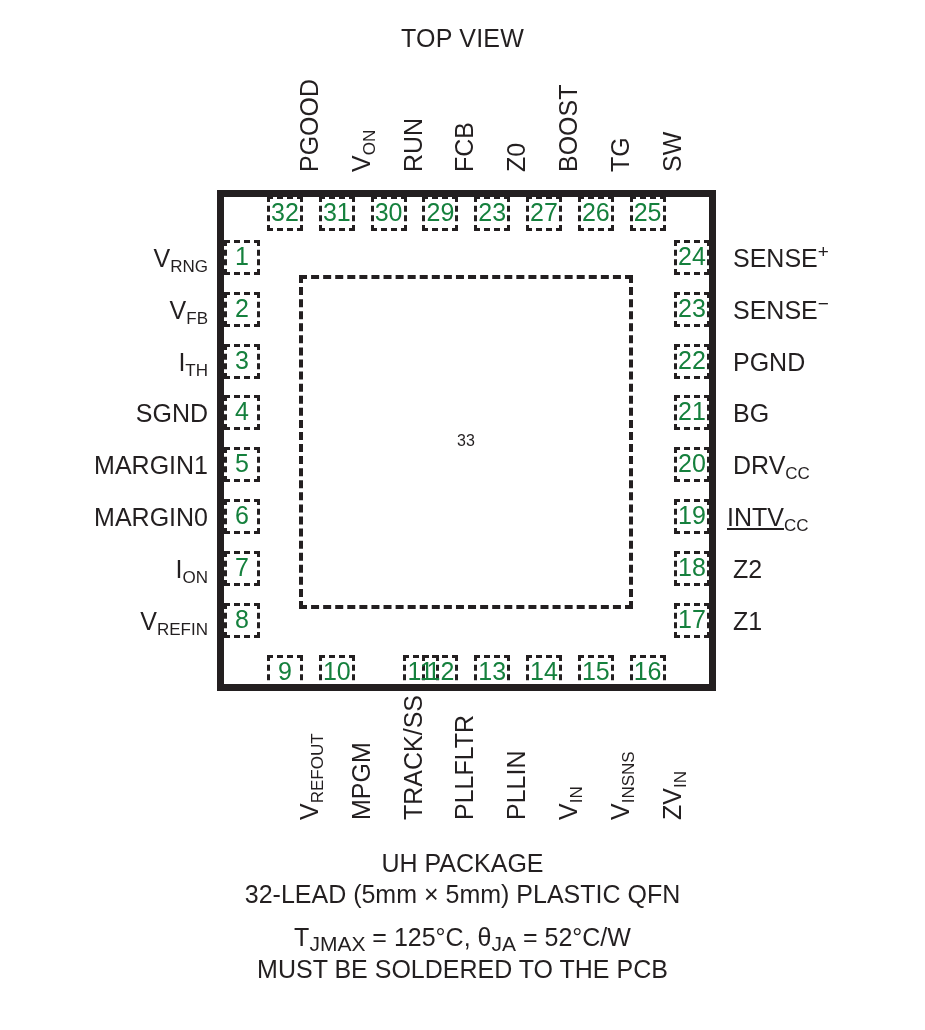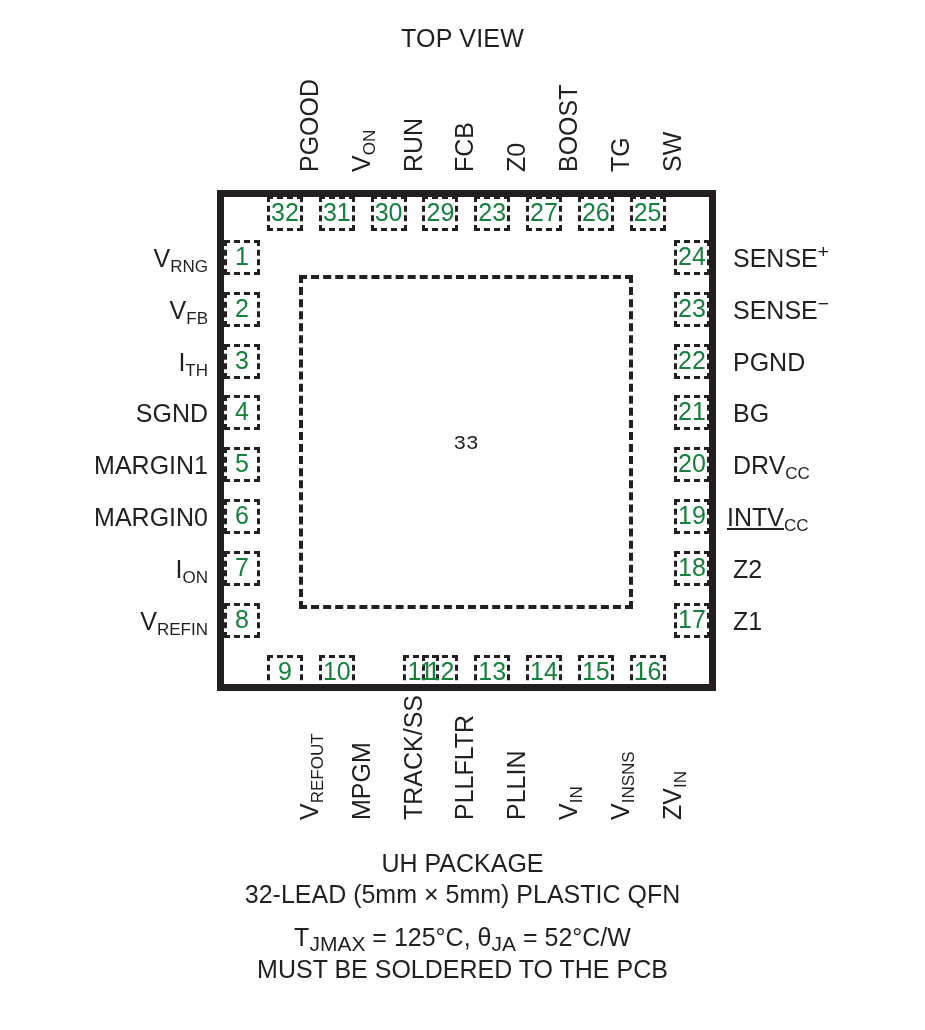--- a/index.html
+++ b/index.html
@@ -23,22 +23,21 @@
     border:7px solid #231f20;box-sizing:border-box;background:#fff;
   }
 
   
   .exposed-pad{
     position:absolute;left:299px;top:275px;width:334px;height:334px;
     border:4px dashed #231f20;box-sizing:border-box;
   }
   .pad-num{
     position:absolute;left:299px;top:432px;width:334px;text-align:center;
-    font-size:21px;
-    font-family:Liberation Mono, monospace;
+    font-size:16px;
   }
 
   
   .pin{
     position:absolute;width:36px;height:35px;box-sizing:border-box;
     font-size:25px;line-height:33px;text-align:center;color:#15803d;
   }
   
   .pin-box{
     position:absolute;left:0;top:0;right:0;bottom:0;

